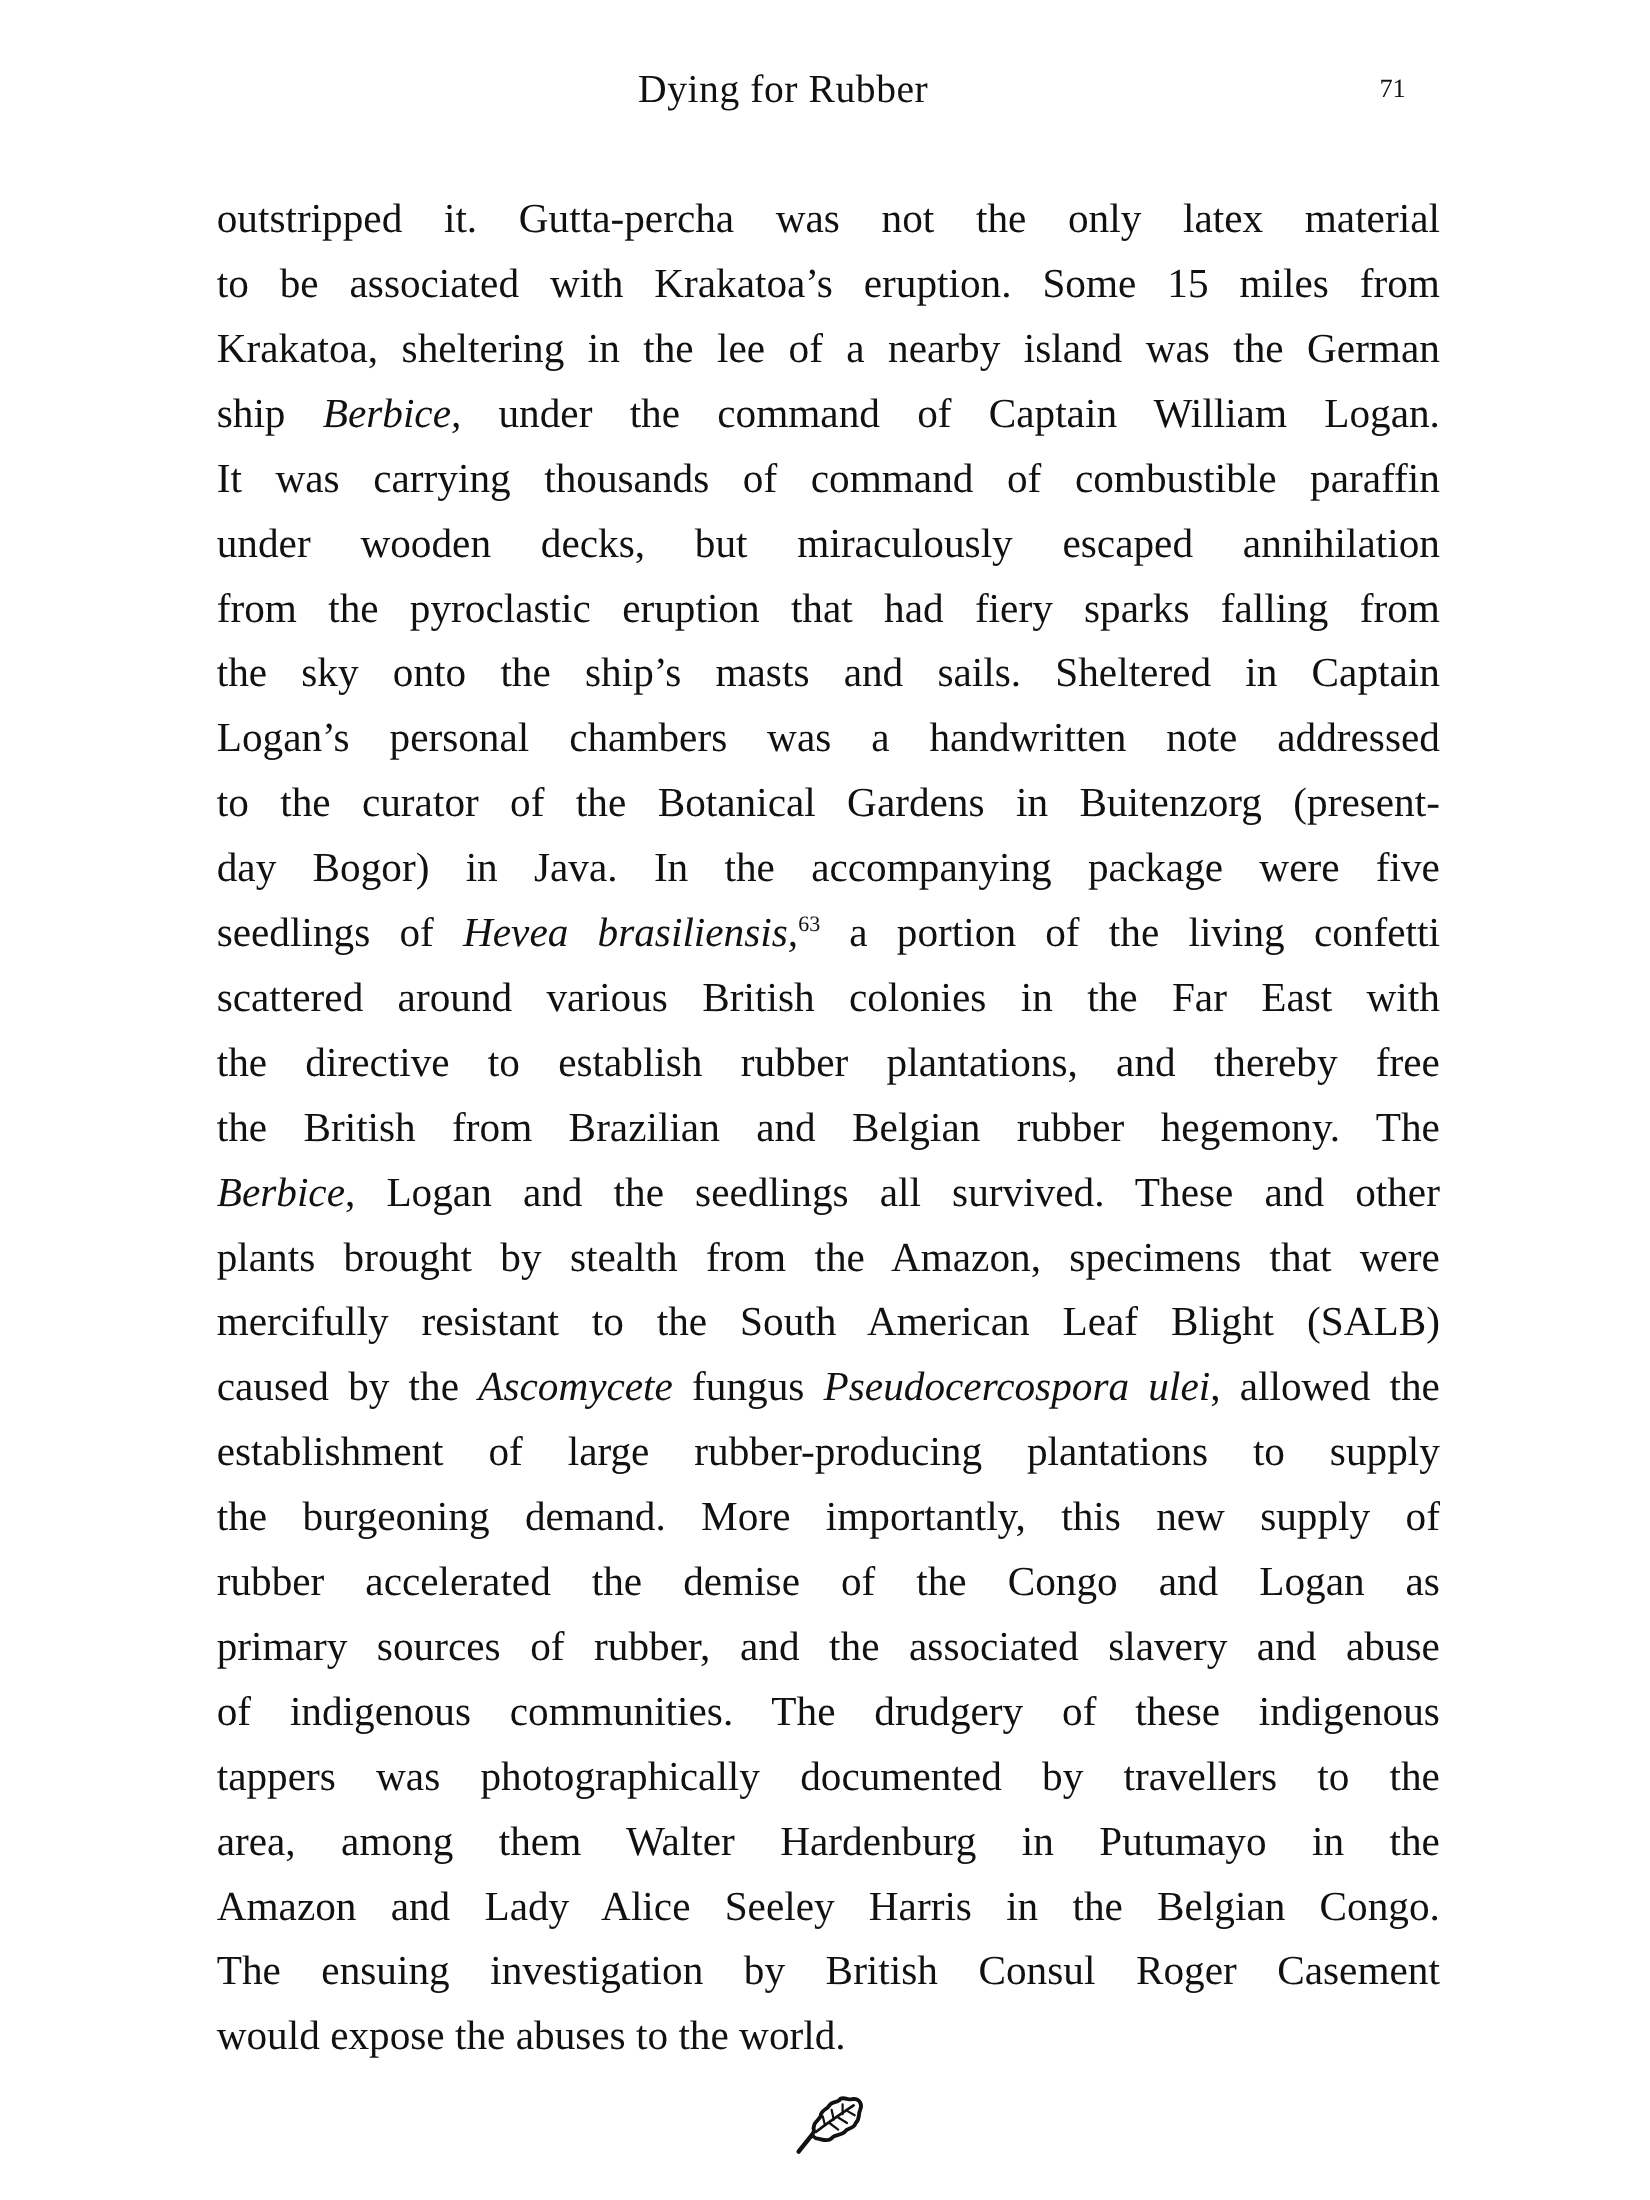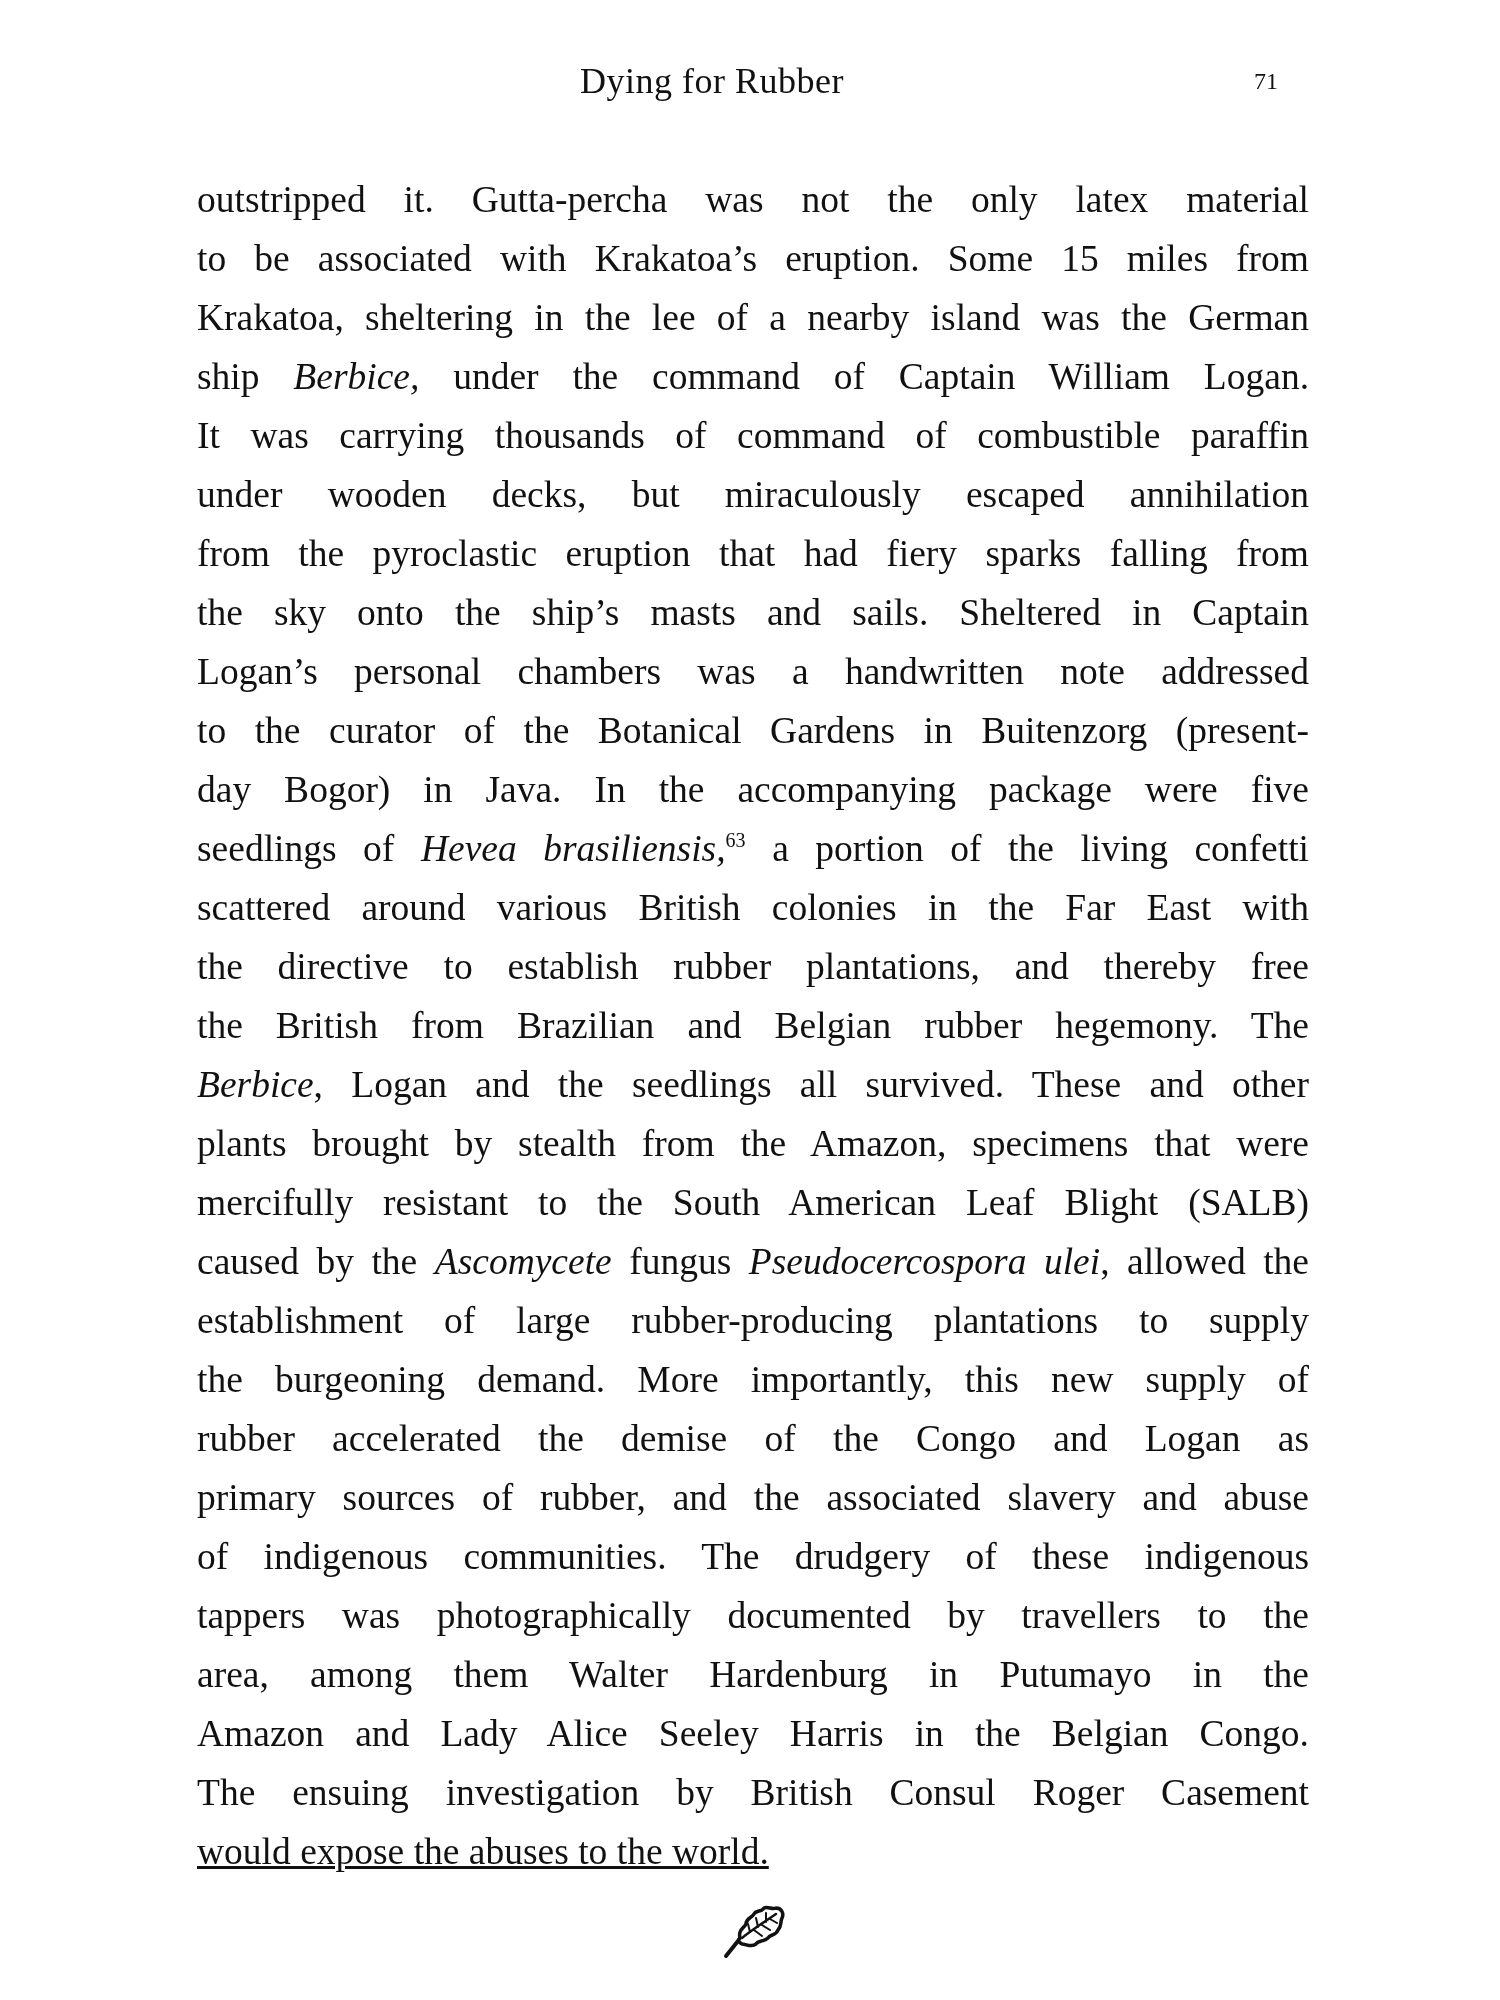--- a/index.html
+++ b/index.html
@@ -49,21 +49,20 @@
       height: 59px;
       line-height: 59px;
       font-size: 37.5px;
       text-align: justify;
       text-align-last: justify;
       white-space: nowrap;
       overflow: visible;
     }
     .line.last {
       text-align-last: left;
-      text-decoration: underline;
     }
     .line i { font-style: italic; }
     .line sup {
       font-size: 20px;
       line-height: 0;
       vertical-align: 14px;
     }
     .ornament {
       position: absolute;
       left: 720px;

